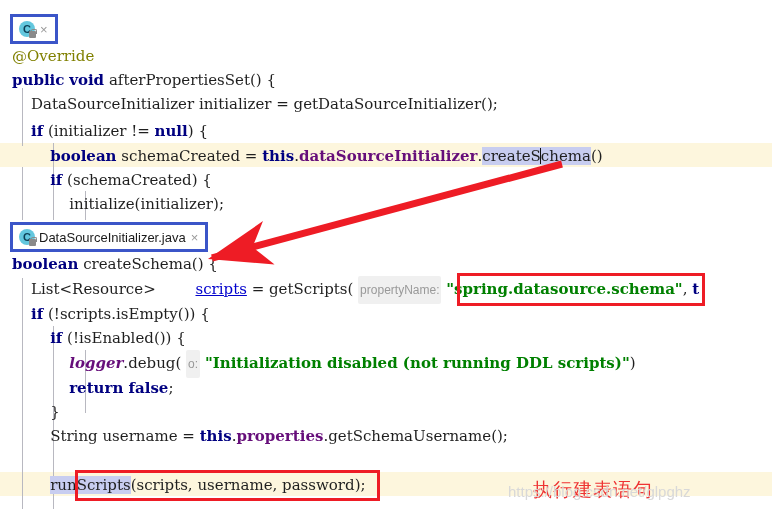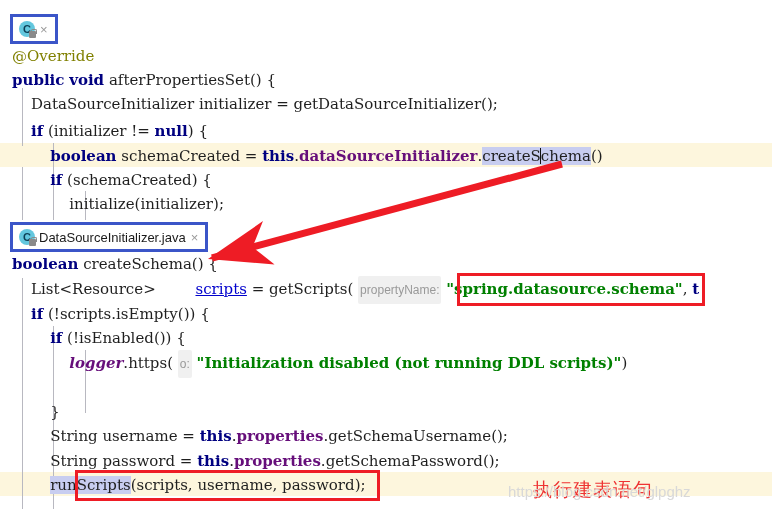--- a/index.html
+++ b/index.html
@@ -199,28 +199,28 @@
   </div>
 
   <div class="code-line" style="left:12px; top:252px;"><span class="kw">boolean</span> <span class="ident">createSchema() {</span></div>
 
   <div class="code-line" style="left:12px; top:277px;"><span class="ident">    List&lt;Resource&gt; </span><span class="link">scripts</span><span class="ident"> = getScripts(</span> <span class="hint">propertyName:</span> <span class="str">"spring.datasource.schema"</span><span class="ident">, </span><span class="kw">t</span></div>
 
   <div class="code-line" style="left:12px; top:302px;"><span class="ident">    </span><span class="kw">if</span><span class="ident"> (!scripts.isEmpty()) {</span></div>
 
   <div class="code-line" style="left:12px; top:326px;"><span class="ident">        </span><span class="kw">if</span><span class="ident"> (!isEnabled()) {</span></div>
 
-  <div class="code-line" style="left:12px; top:351px;"><span class="ident">            </span><span class="fieldi">logger</span><span class="ident">.https(</span> <span class="hint">o:</span> <span class="str">"Initialization disabled (not running DDL scripts)"</span><span class="ident">)</span></div>
-
+  <div class="code-line" style="left:12px; top:351px;"><span class="ident">            </span><span class="fieldi">logger</span><span class="ident">.debug(</span> <span class="hint">o:</span> <span class="str">"Initialization disabled (not running DDL scripts)"</span><span class="ident">)</span></div>
+
+  <div class="code-line" style="left:12px; top:376px;"><span class="ident">            </span><span class="kw">return false</span><span class="ident">;</span></div>
 
   <div class="code-line" style="left:12px; top:400px;"><span class="ident">        }</span></div>
 
   <div class="code-line" style="left:12px; top:424px;"><span class="ident">        String username = </span><span class="kw">this</span><span class="ident">.</span><span class="field">properties</span><span class="ident">.getSchemaUsername();</span></div>
 
-  <div class="code-line" style="left:12px; top:449px;"><span class="ident">        String password = </span><span class="kw">this</span><span class="ident">.</span><span class="field">properties</span><span class="ident">.getSchemaPassword();</span></div>
 
   <div class="code-line" style="left:12px; top:473px;"><span class="ident">        </span><span class="sel">runScripts</span><span class="ident">(scripts, username, password);</span></div>
 
   <div class="redbox" style="left:457px; top:273px; width:248px; height:33px;"></div>
 
   <div class="redbox" style="left:75px; top:470px; width:305px; height:31px;"></div>
 
   <svg id="arrow" viewBox="0 0 772 509">
     <defs>
       <marker id="ah" markerWidth="10" markerHeight="10" refX="8.4" refY="3.4" orient="auto" markerUnits="strokeWidth">

